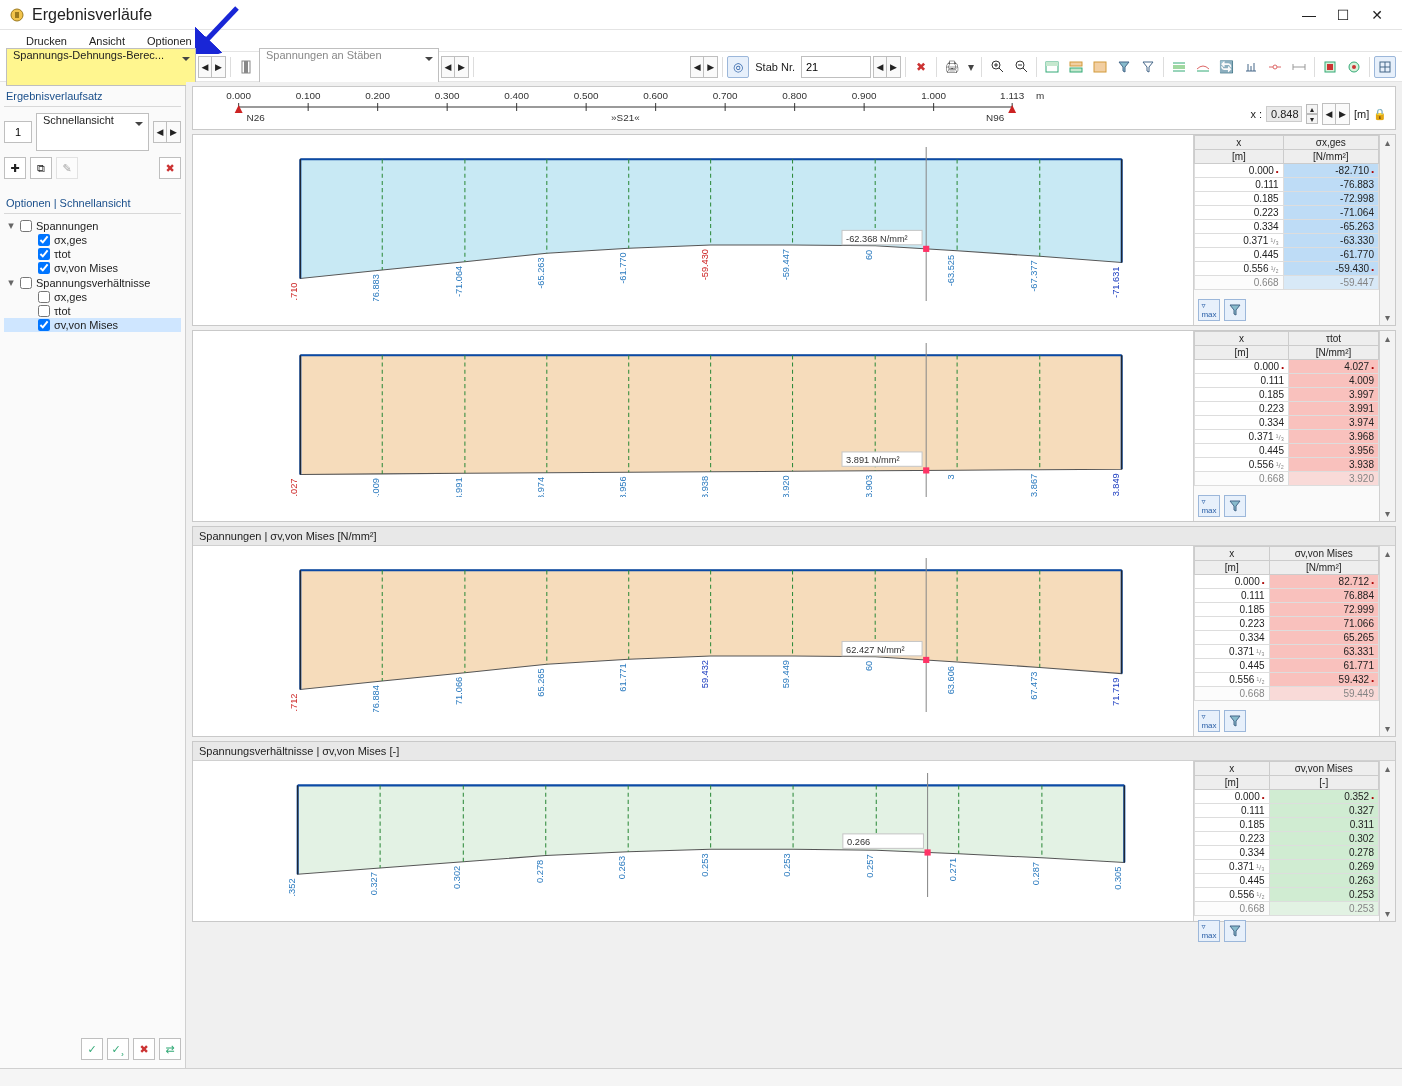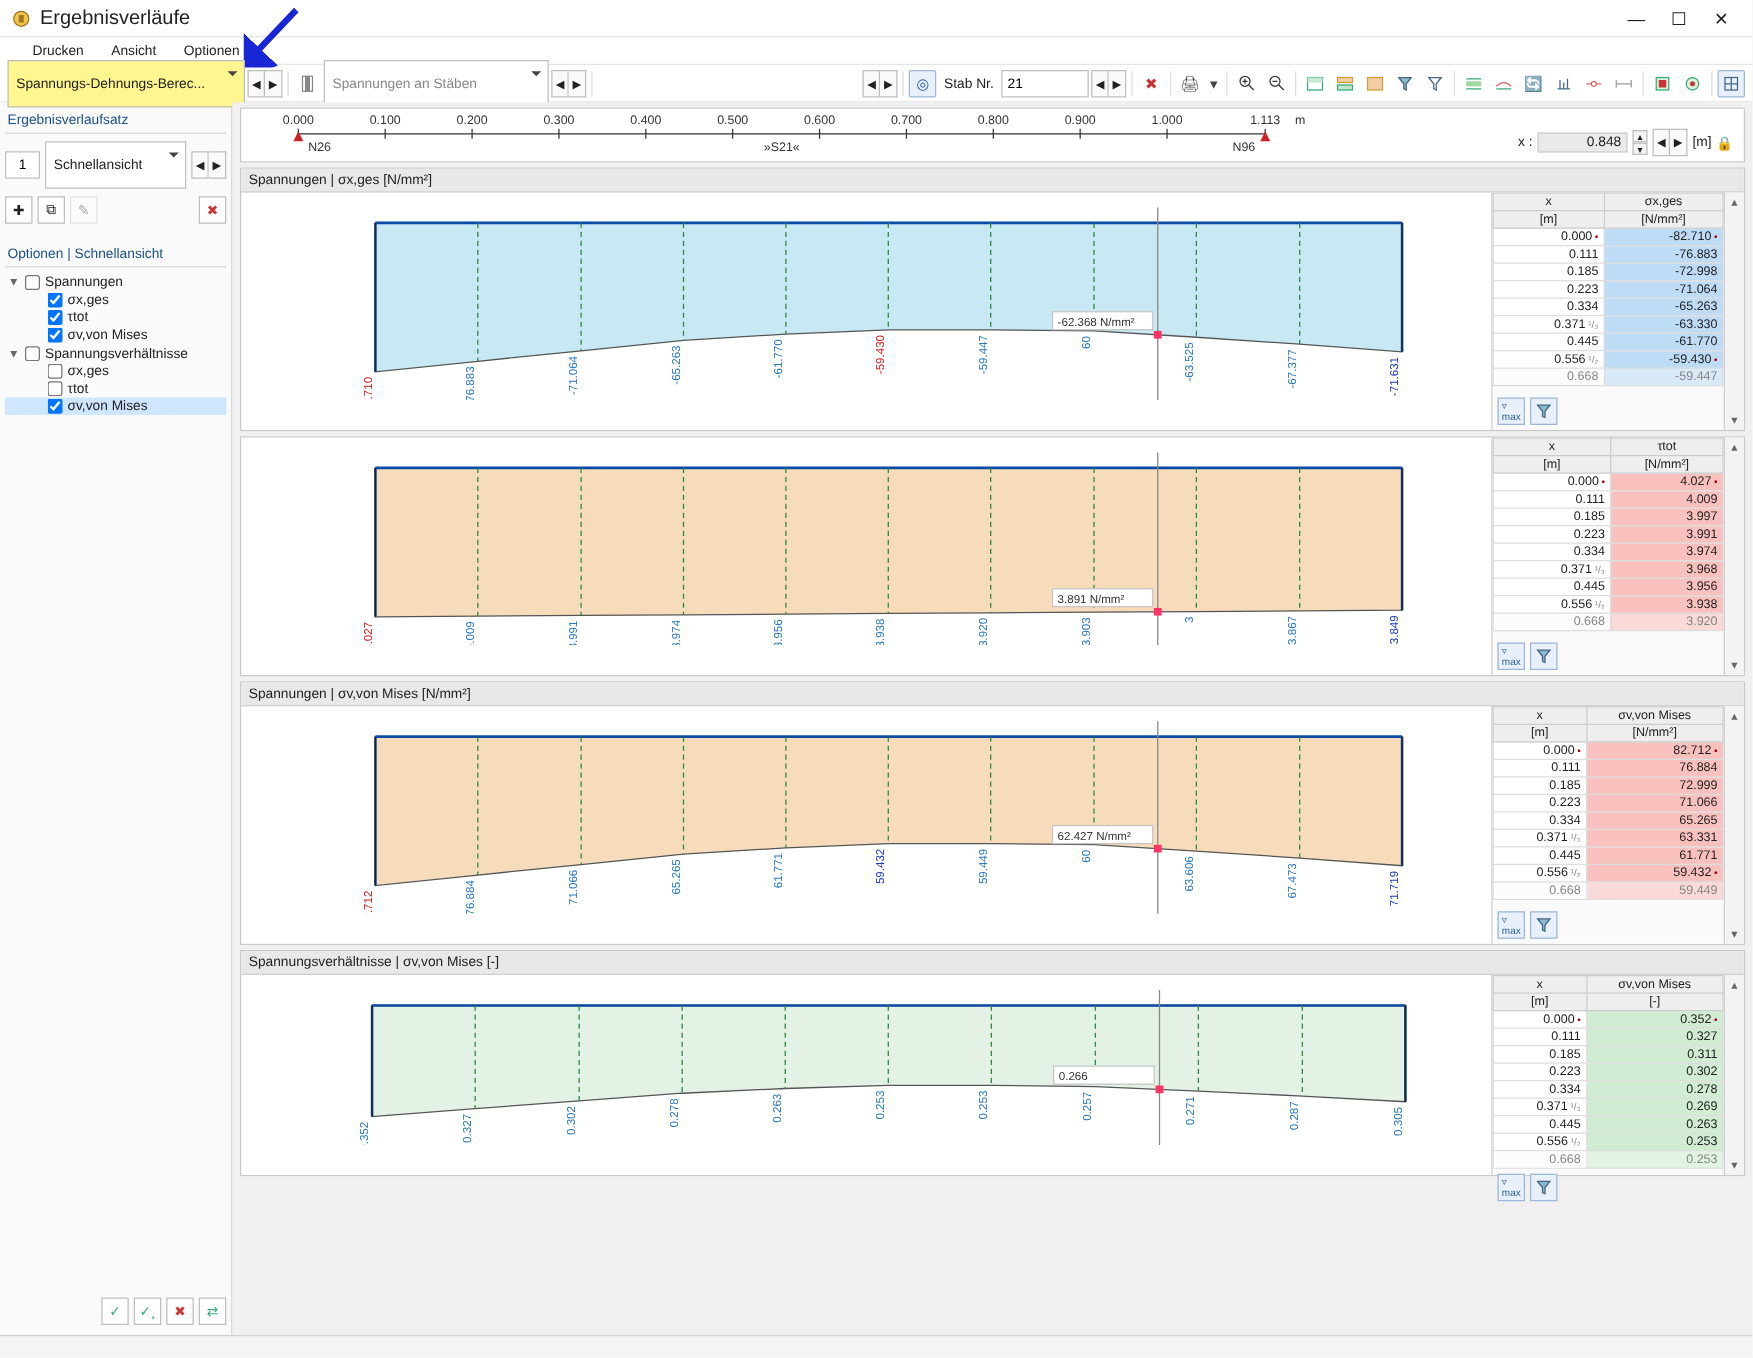--- a/index.html
+++ b/index.html
@@ -61,21 +61,20 @@
     display:inline-flex;align-items:center;justify-content:center;
     font-size:12px;
     color:#444;
   }
   .tsep { width:1px; height:20px; background:#ddd; margin:0 2px;}
   .dropdown {
     height:38px;
     border:1px solid #bfbfbf;
     background:#fff;
     display:flex;
-    align-items:center;
     padding:0 18px 0 6px;
     position:relative;
     font-size:11px;
   }
   .dropdown.highlight { background:#fff68f; }
   .dropdown::after {
     content:"";
     position:absolute;
     right:5px; top:8px;
     border:4px solid transparent;
@@ -146,21 +145,21 @@
     padding:4px 6px;
     position:relative;
   }
   .ruler-svg { width:100%; height:34px; }
   .ruler-right {
     position:absolute; right:4px; top:14px;
     display:flex; align-items:center; gap:4px;
     font-size:11px; background:#fff;
     padding:2px 4px;
   }
-  .ruler-right .xval { width:72px; text-align:right; background:#eaeaea; padding:1px 4px; border:1px solid #ccc;}
+  .ruler-right .xval { width:36px; text-align:right; background:#eaeaea; padding:1px 4px; border:1px solid #ccc;}
   .ruler-right .spin .sb{width:12px;height:10px;border:1px solid #bbb;font-size:8px;display:flex;align-items:center;justify-content:center;background:#f4f4f4;}
   .lockicon{color:#888;}
 
   .chart-block {
     margin:4px 6px;
     background:#fff;
     border:1px solid #c9c9c9;
   }
   .chart-header {
     background:#e8e8e8;
@@ -529,21 +528,20 @@
           <div class="nb">◀</div>
           <div class="nb">▶</div>
         </div>
         <span>[m]</span>
         <span class="lockicon">🔒</span>
       </div>
     </div>
 
     <div id="charts-container">
         <div class="chart-block">
-          <div class="chart-header">Spannungen | σx,ges [N/mm²]</div>
           <div class="chart-body">
             <div class="chart-plot"><svg viewBox="0 0 820 150">
                 <path d="M10 12 L10 128 L89.78436657681941 119.82768709950429 L170.28751123090746 111.66659412404788 L250.07187780772688 103.53074597992989 L329.8562443845463 98.63184620964819 L409.6406109613657 95.3500181356547 L489.4249775381851 95.3738604763632 L569.9281221922731 96.1494377947044 L649.7124887690926 101.09321726514327 L730.2156334231806 106.4956111715633 L810 112.46180631120784 L810 12 Z" class="fill-blue" stroke="#555"></path>
                 <line x1="10" x2="810" y1="12" y2="12" class="plot-baseline"></line>
                 <line x1="10" x2="10" y1="12" y2="128" stroke="#0b4aa5" stroke-width="2"></line>
                 <line x1="810" x2="810" y1="12" y2="112.46180631120784" stroke="#0b4aa5" stroke-width="2"></line>
                 <line x1="10" x2="10" y1="12" y2="128" class="gridline-solid"></line>
                 <text x="7" y="132" transform="rotate(-90 7 132)" class="vlabel red" text-anchor="end">-82.710</text>
                 <line x1="89.78436657681941" x2="89.78436657681941" y1="12" y2="119.82768709950429" class="gridline"></line>
                 <text x="86.78436657681941" y="123.82768709950429" transform="rotate(-90 86.78436657681941 123.82768709950429)" class="vlabel" text-anchor="end">-76.883</text>

